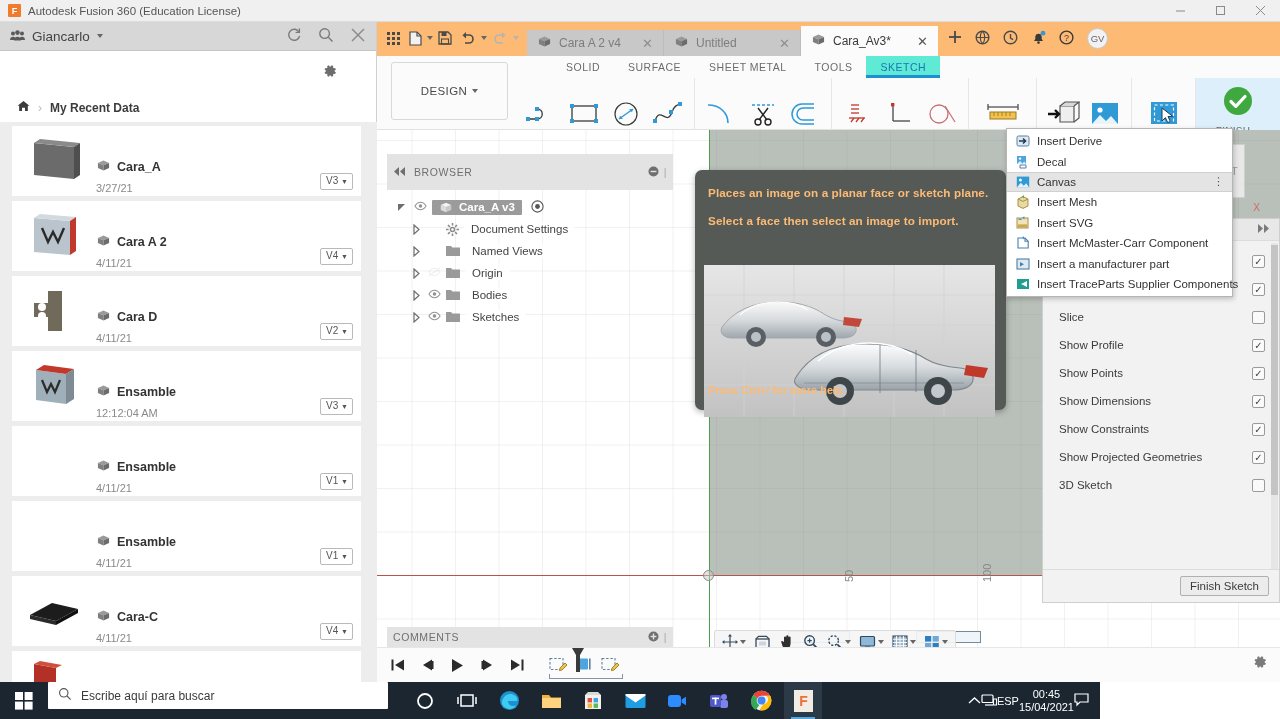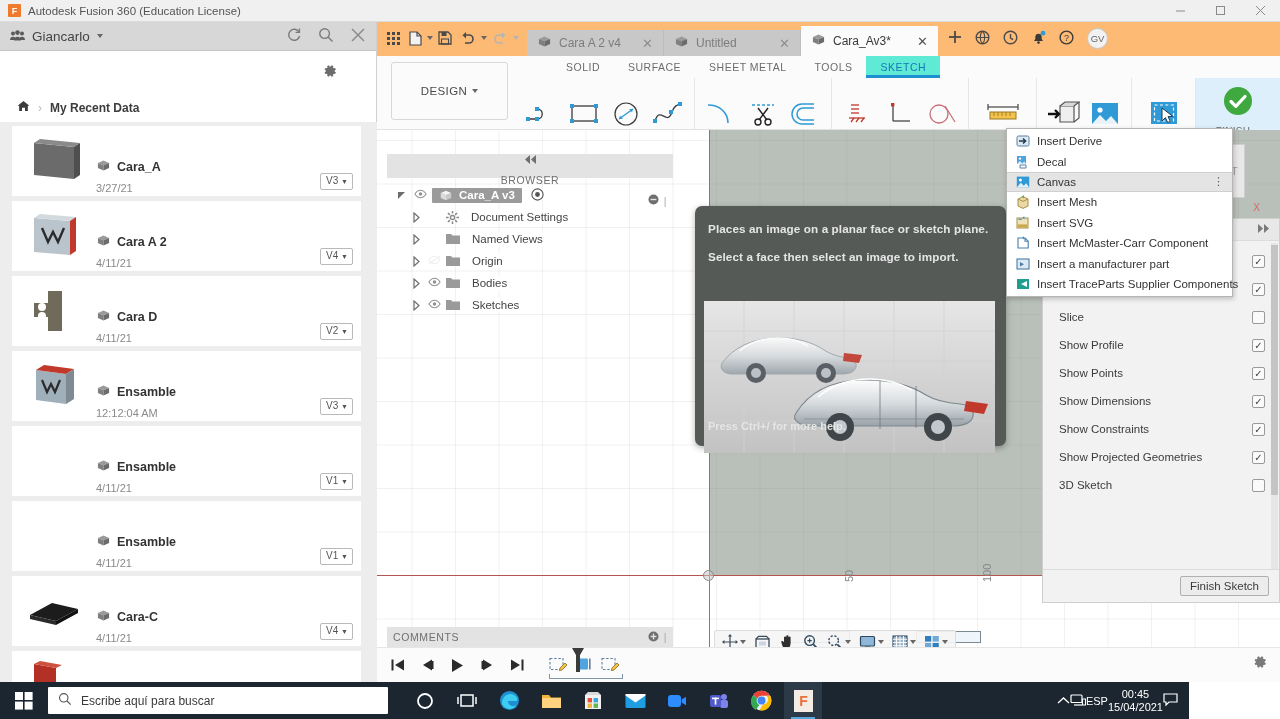--- a/index.html
+++ b/index.html
@@ -155,22 +155,22 @@
     display:flex; align-items:center; justify-content:center;
     font-size:11px; color:#9a9a9a; letter-spacing:.5px;
   }
   .axis-marker{ position:absolute; right:20px; top:72px; font-size:10px; color:#d06a6a; }
 
   
   .browser{
     position:absolute; left:10px; top:24px; width:286px;
   }
   .panel-head{
-    height:24px; background:#e3e3e3; display:flex; align-items:center; gap:8px;
-    padding:0 6px; font-size:10.5px; color:#6f6f6f; letter-spacing:.6px;flex-direction:column;
+    height:36px; background:#e3e3e3; display:flex; align-items:center; gap:8px;
+    padding:0 6px; font-size:10.5px; color:#6f6f6f; letter-spacing:.6px;
   }
   .panel-head .right{ margin-left:auto; display:flex; align-items:center; gap:5px; color:#8b8b8b; }
   .tree{ padding:6px 0 0 8px; }
   .trow{ display:flex; align-items:center; height:22px; gap:5px; font-size:11.5px; color:#444; }
   .tw{ width:14px; display:flex; align-items:center; justify-content:center; color:#6d6d6d; }
   .tlabel{ background:rgba(255,255,255,.82); padding:1px 7px; border-radius:1px; }
   .trow.root .tlabel{ background:#9b9b9b; color:#fff; font-weight:bold; }
   .eye{ opacity:.75 }
   .eye.off{ opacity:.28 }
 
@@ -210,23 +210,22 @@
     display:flex; align-items:center; gap:7px; height:20.4px; padding:0 8px;
     font-size:11.5px; color:#333; white-space:nowrap;
   }
   .mi.hover{ background:#e4e4e4; border-top:1px solid #d0d0d0; border-bottom:1px solid #d0d0d0; }
   .mi .dots{ margin-left:auto; color:#555; font-size:11px; letter-spacing:0; line-height:9px; }
   .mi-ico{ width:15px;height:15px; display:flex;align-items:center;justify-content:center; flex:0 0 15px; }
 
   
   .tooltip{
     position:absolute; left:695px; top:170px; width:311px; height:240px;
-    background:#555a57; border-radius:7px; color:#e5e5e5; padding:16px 13px 0 13px; z-index:55;
+    background:#555a57; border-radius:7px; color:#fdba74; padding:16px 13px 0 13px; z-index:55;
     box-shadow:0 2px 6px rgba(0,0,0,.3);
-    margin-top:36px;
   }
   .tt-line{ font-size:11.7px; font-weight:bold; margin-bottom:15px; letter-spacing:.1px; }
   .tt-img{
     position:absolute; left:9px; top:95px; width:291px; height:152px;
     background:#cfcfcf; overflow:hidden;
   }
   .tt-foot{ position:absolute; left:13px; bottom:14px; font-size:11px; font-weight:bold; }
 
   
   .palette{
@@ -252,22 +251,22 @@
   }
   .finish-btn{
     border:1px solid #b0b0b0; background:#ececec; font-size:11.5px; color:#3c3c3c;
     padding:3px 9px; border-radius:2px;
   }
   .pal-scroll{ position:absolute; right:1px; top:24px; width:7px; height:355px; background:#e6e6e6; }
   .pal-thumb{ position:absolute; right:1px; top:26px; width:7px; height:250px; background:#c4c4c4; }
 
   
   .taskbar{
-    position:absolute; left:0; bottom:0; width:1189px; height:37px; background:#1b2631;
-    display:flex; align-items:center; color:#fff;
+    position:absolute; left:0; bottom:0; width:1100px; height:37px; background:#1b2631;
+    display:flex; color:#fff;
   }
   .tb-start{ width:48px; height:37px; display:flex; align-items:center; justify-content:center; }
   .tb-search{
     width:340px; height:27px; background:#fff; display:flex; align-items:center; gap:9px;
     padding:0 10px; color:#3a3a3a; font-size:12px; border-radius:1px;
   }
   .tb-icons{ display:flex; align-items:center; gap:4px; margin-left:18px; }
   .tbi{ width:38px;height:37px;display:flex;align-items:center;justify-content:center; position:relative;}
   .tbi.active{ background:#2c3a47; }
   .tbi.active::after{ content:''; position:absolute; left:7px; right:7px; bottom:0; height:2.5px; background:#57a6dc; }

